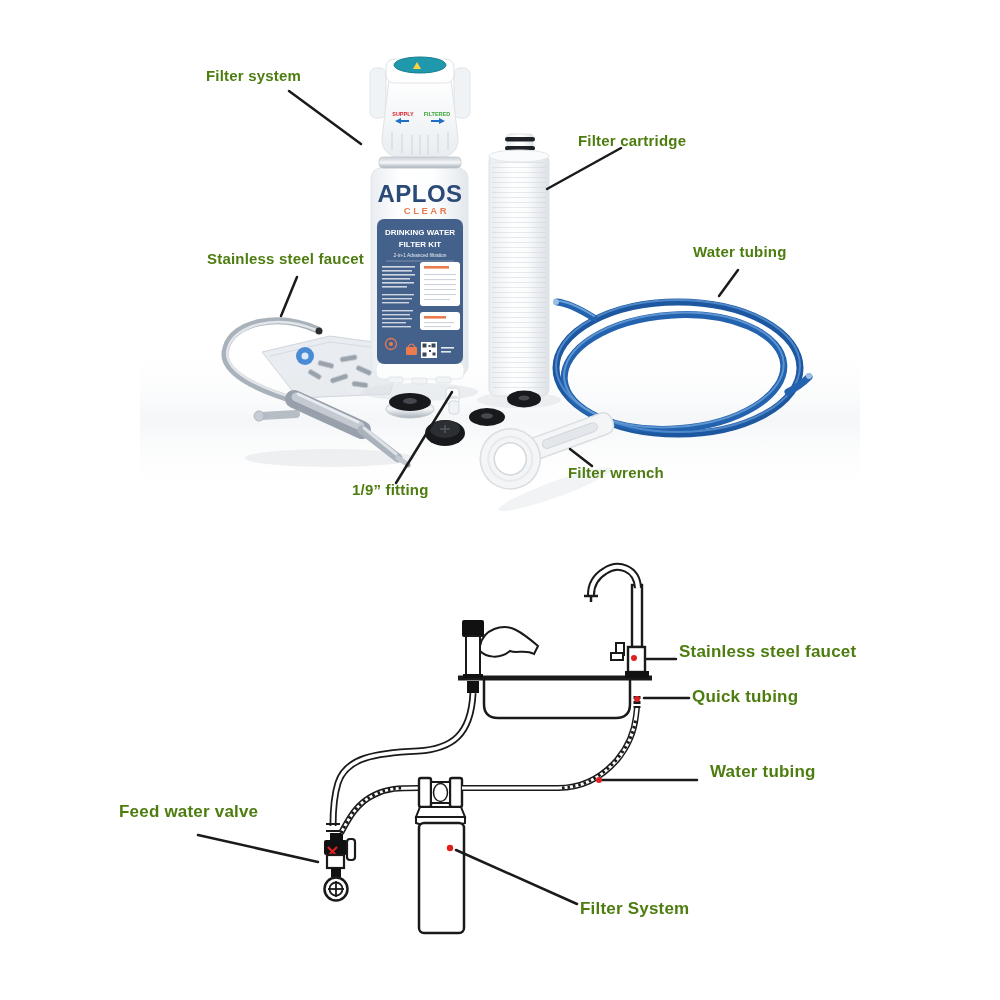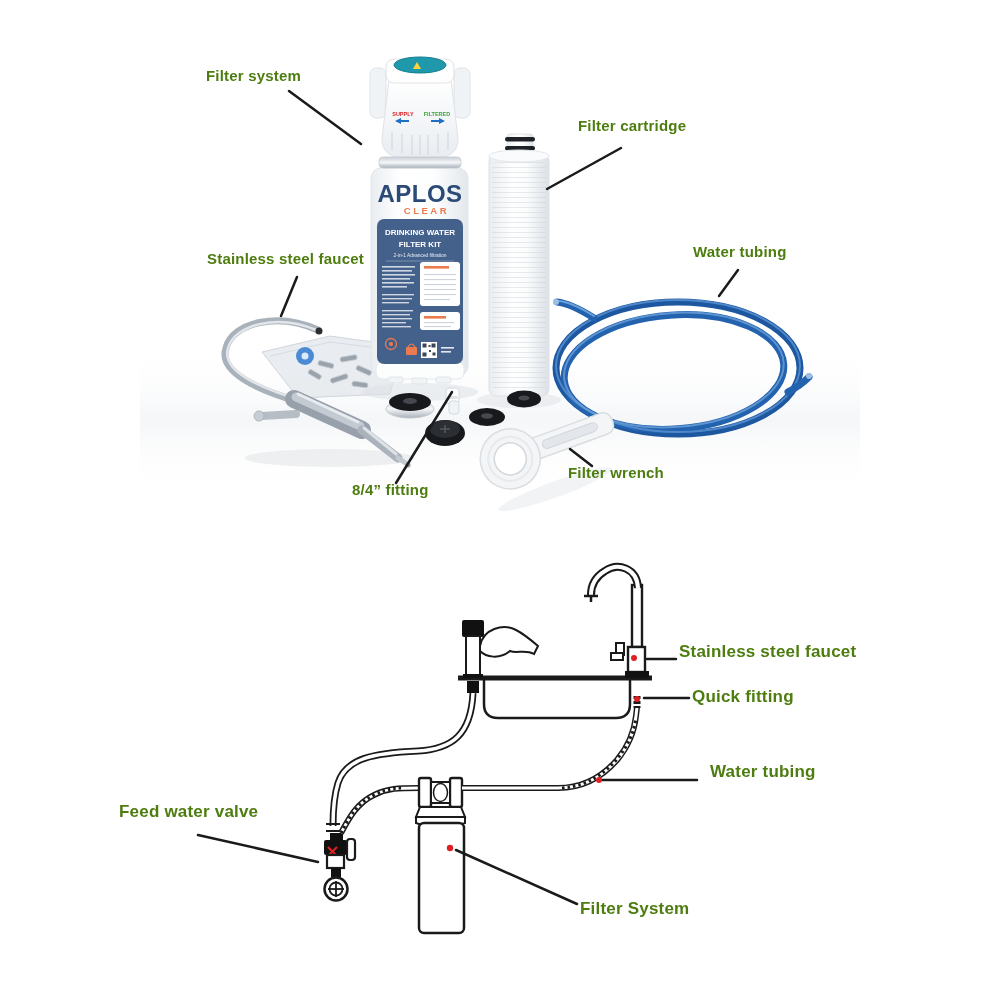--- a/index.html
+++ b/index.html
@@ -243,24 +243,24 @@
       <line x1="289" y1="91" x2="361" y2="144"></line>
       <line x1="621" y1="148" x2="547" y2="189"></line>
       <line x1="297" y1="277" x2="281" y2="316"></line>
       <line x1="738" y1="270" x2="719" y2="296"></line>
       <line x1="396" y1="483" x2="452" y2="392"></line>
       <line x1="570" y1="449" x2="592" y2="466"></line>
     </g>
   </svg>
 
   <div class="lbl lbl-top" style="left:206px;top:67px;">Filter system</div>
-  <div class="lbl lbl-top" style="left:578px;top:117px;">Filter cartridge</div>
+  <div class="lbl lbl-top" style="left:578px;top:132px;">Filter cartridge</div>
   <div class="lbl lbl-top" style="left:207px;top:250px;">Stainless steel faucet</div>
   <div class="lbl lbl-top" style="left:693px;top:243px;">Water tubing</div>
-  <div class="lbl lbl-top" style="left:352px;top:481px;">8/4” fitting</div>
+  <div class="lbl lbl-top" style="left:352px;top:481px;">1/9” fitting</div>
   <div class="lbl lbl-top" style="left:568px;top:464px;">Filter wrench</div>
 
   <svg id="schematic-svg" width="1000" height="450" viewBox="0 0 1000 450">
 
     <line x1="458" y1="128" x2="652" y2="128" stroke="#1a1a1a" stroke-width="5"></line>
 
     <path d="M 484,130 L 484,154 Q 484,168 498,168 L 616,168 Q 630,168 630,154 L 630,130" fill="none" stroke="#1a1a1a" stroke-width="2.5"></path>
 
     <g>
       <path d="M 480,96 C 483,79 503,73 516,80 C 524,84 531,90 538,96 L 534,104 C 525,99 517,104 510,101 C 499,110 486,107 480,101 Z" fill="#ffffff" stroke="#1a1a1a" stroke-width="2"></path>
@@ -333,18 +333,18 @@
       <line x1="647" y1="109" x2="676" y2="109"></line>
       <line x1="644" y1="148" x2="689" y2="148"></line>
       <line x1="602" y1="230" x2="697" y2="230"></line>
       <line x1="198" y1="285" x2="318" y2="312"></line>
       <line x1="456" y1="300" x2="577" y2="354"></line>
     </g>
     <circle cx="599" cy="230" r="3" fill="#e02121"></circle>
   </svg>
 
   <div class="lbl lbl-bottom" style="left:679px;top:642px;">Stainless steel faucet</div>
-  <div class="lbl lbl-bottom" style="left:692px;top:687px;">Quick fitting</div>
+  <div class="lbl lbl-bottom" style="left:692px;top:687px;">Quick tubing</div>
   <div class="lbl lbl-bottom" style="left:710px;top:762px;">Water tubing</div>
   <div class="lbl lbl-bottom" style="left:119px;top:802px;">Feed water valve</div>
   <div class="lbl lbl-bottom" style="left:580px;top:899px;">Filter System</div>
 
 </div>
 
 </body></html>

